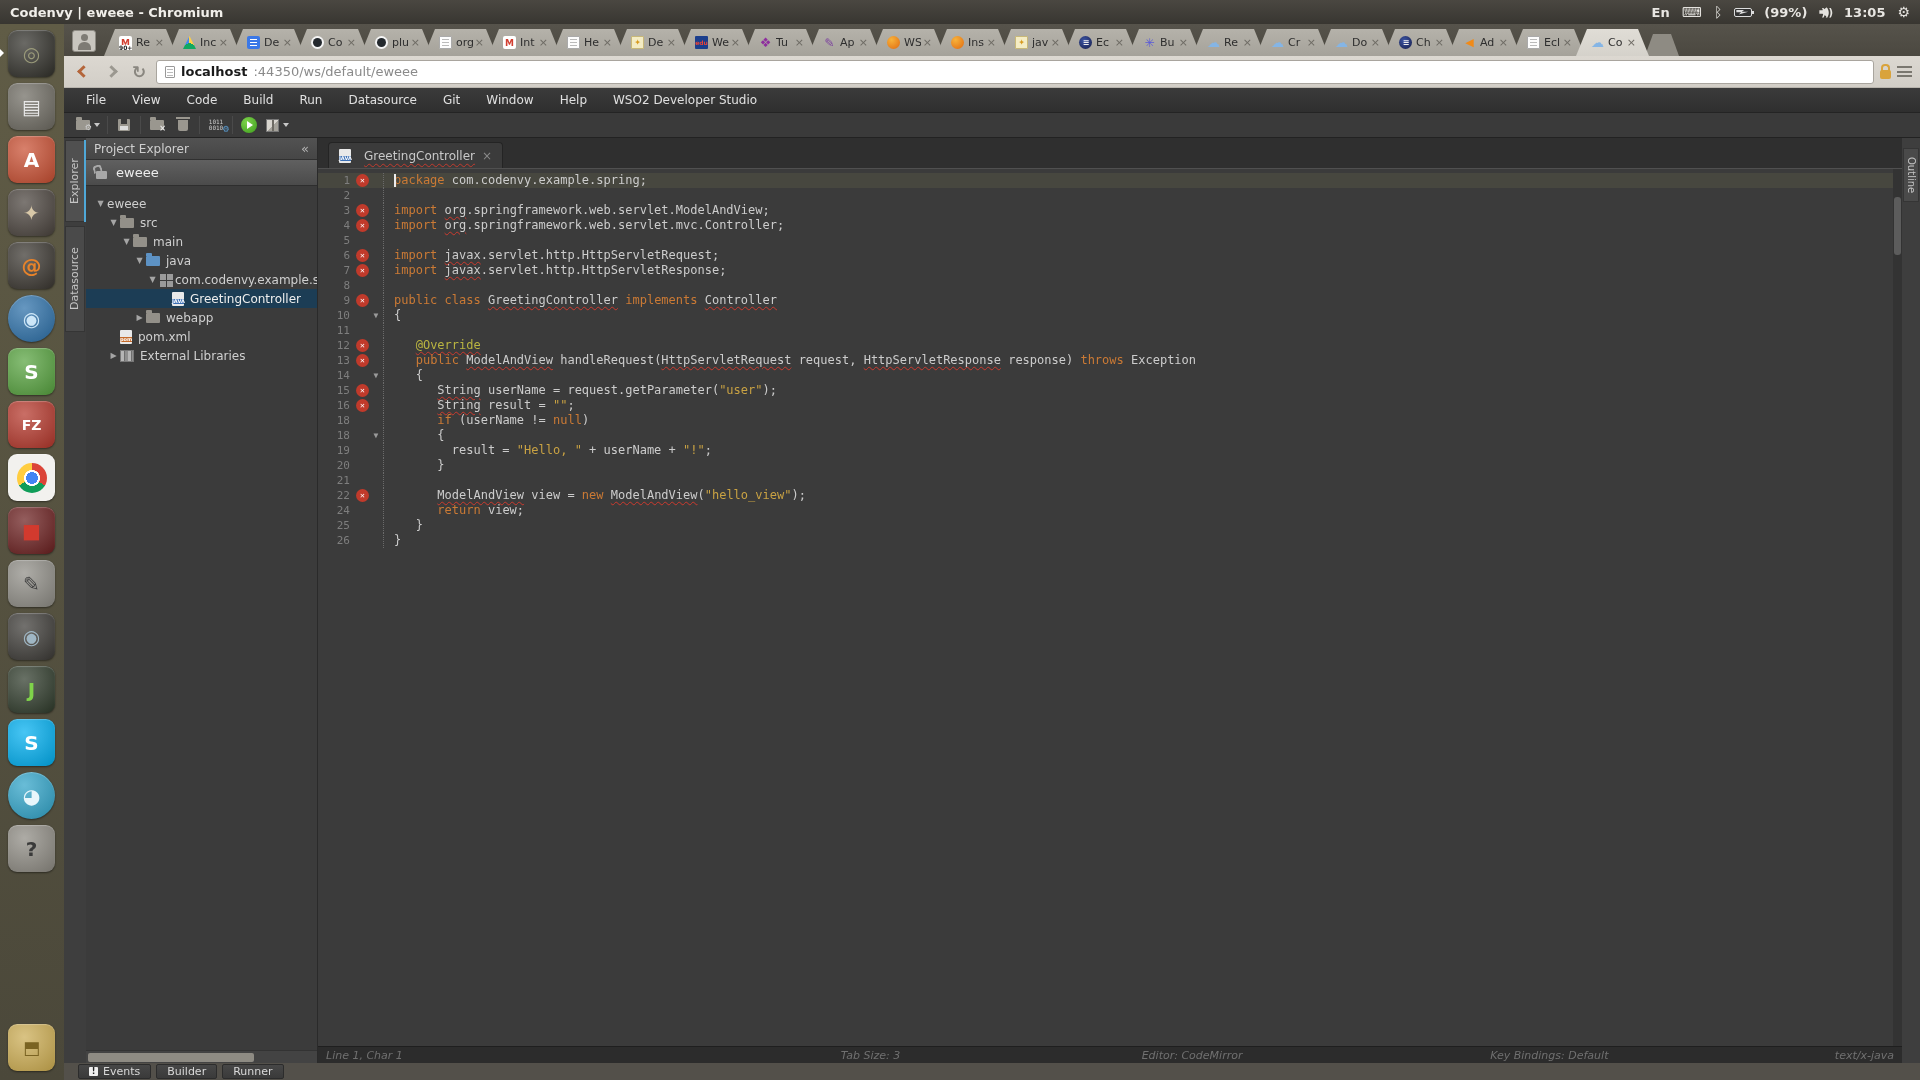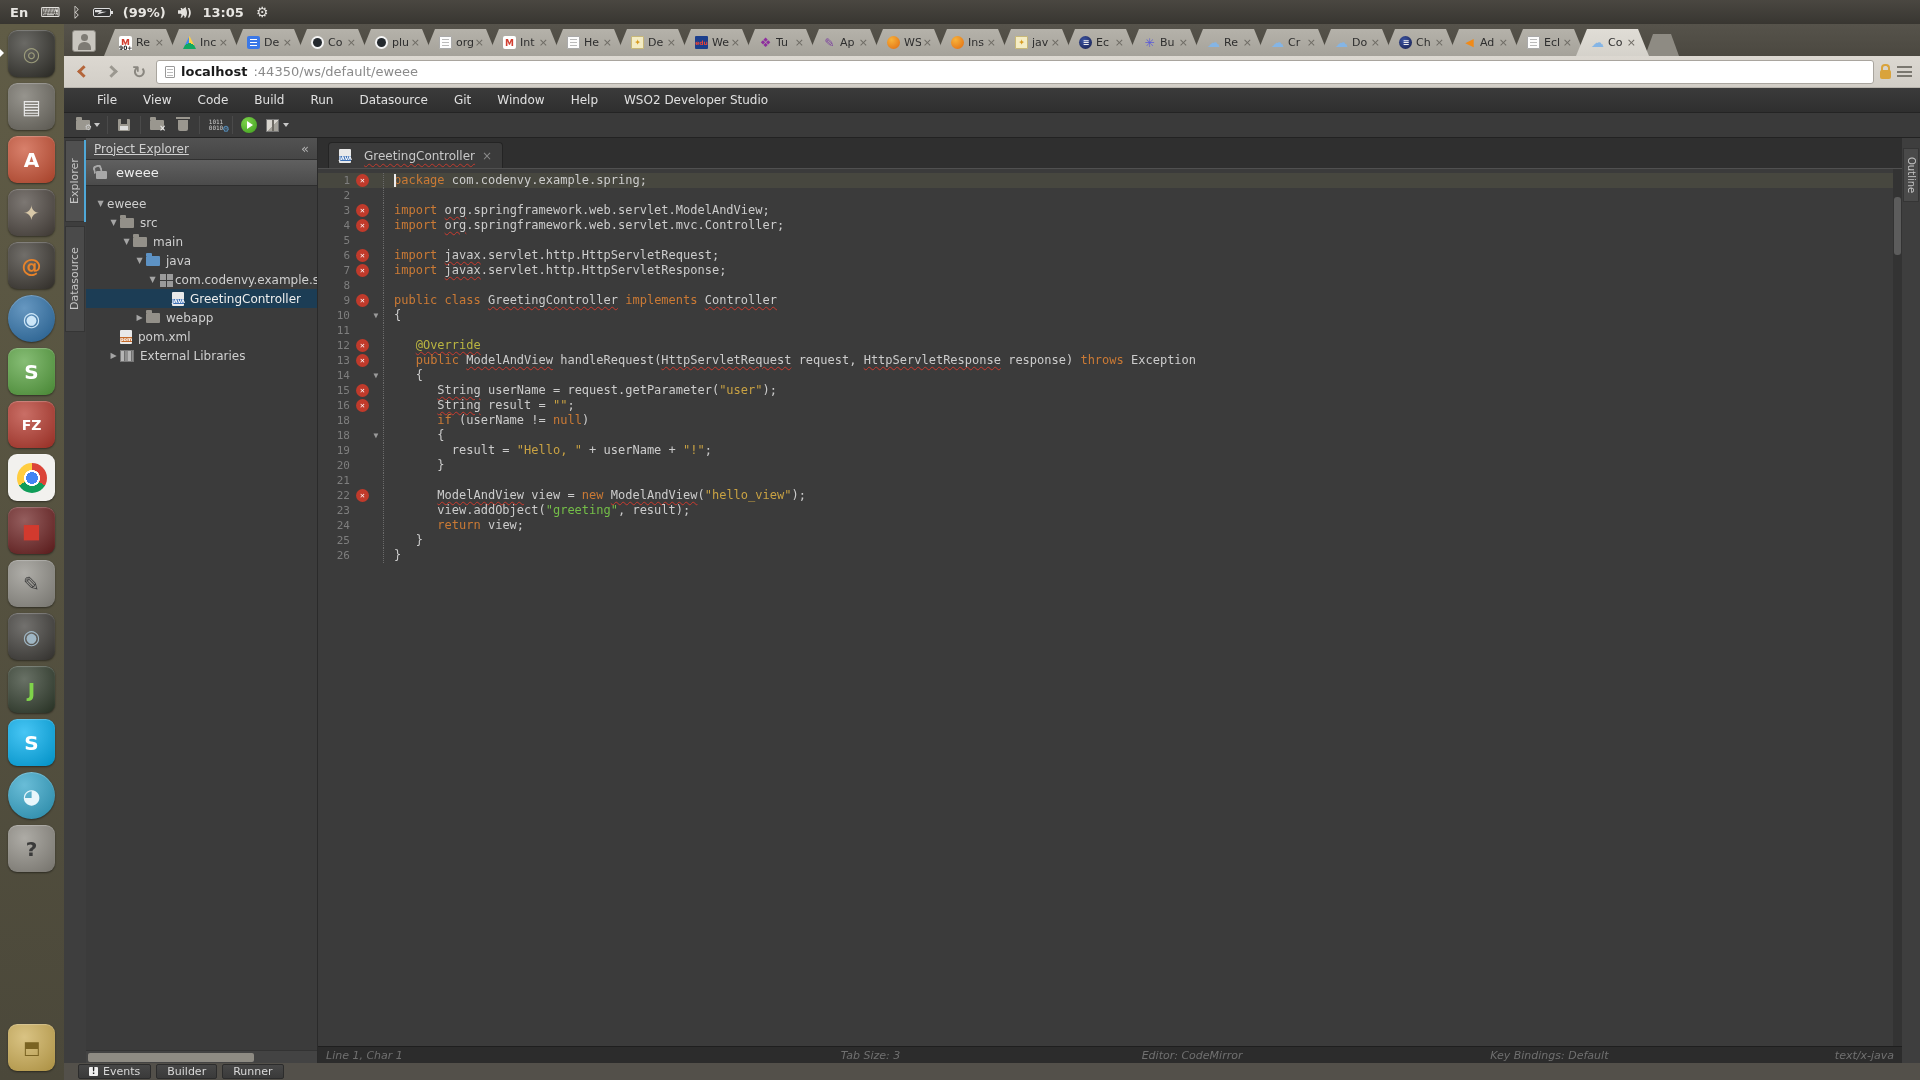--- a/index.html
+++ b/index.html
@@ -88,21 +88,21 @@
   .pageicon::before { content:''; position:absolute; left:1px; top:2px; right:1px; height:7px;
     background:repeating-linear-gradient(#BBB 0 1px, rgba(0,0,0,0) 1px 3px); }
   .url-host { color:#1A1A1A; font-weight:bold; }
   .url-rest { color:#8A8A8A; }
   .lockicon { width:11px; height:9px; background:#D9A33C; border-radius:2px; position:relative; margin-top:5px; }
   .lockicon::before { content:''; position:absolute; left:1px; top:-6px; width:5px; height:6px;
     border:2px solid #D9A33C; border-bottom:none; border-radius:4px 4px 0 0; }
   .hamburger { width:15px; height:11px; background:repeating-linear-gradient(#7A776F 0 2px, rgba(0,0,0,0) 2px 4.5px); }
 
   
-  .menubar { height:25px; background:linear-gradient(#3B3B3B,#2F2F2F); display:flex; align-items:center; padding-left:20px; border-bottom:1px solid #242424; }
+  .menubar { height:25px; background:linear-gradient(#3B3B3B,#2F2F2F); display:flex; align-items:center; padding-left:9px; border-bottom:1px solid #242424; }
   .menu-item { color:#E0E0E0; font-size:12px; padding:0 13px; line-height:25px; }
 
   
   .toolbar { height:25px; background:#3A3A3A; display:flex; align-items:center; padding-left:8px; border-bottom:1px solid #222; }
   .tb-btn { height:21px; min-width:26px; display:flex; align-items:center; justify-content:center; gap:2px; padding:0 4px; }
   .tb-sep { width:1px; height:18px; background:#2A2A2A; border-right:1px solid #4A4A4A; margin:0 3px; }
   .caret { width:0; height:0; border-top:4px solid #C8C8C8; border-left:3px solid transparent; border-right:3px solid transparent; margin-left:2px; }
   .mi-folder { width:14px; height:10px; background:#9A978F; border-radius:1px; position:relative; }
   .mi-folder::before { content:''; position:absolute; left:0; top:-3px; width:6px; height:3px; background:#9A978F; border-radius:1px 1px 0 0; }
   .mi-folder.fx::after { content:'×'; position:absolute; right:-2px; bottom:-3px; color:#E8E8E8; font-size:8px; font-weight:bold; }
@@ -128,21 +128,21 @@
   .vtab.active { background:#505050; }
   .accentline { position:absolute; right:0; width:2px; background:#4FA8D8; z-index:2; }
   .rightstrip { width:18px; background:#3E3E3E; position:relative; flex:none; }
   .vtab-r { position:absolute; top:10px; left:1px; width:16px; background:#4A4A4A; border:1px solid #353535;
     color:#C5C5C5; font-size:10px; writing-mode:vertical-rl; padding:8px 1px; text-align:center; }
 
   
   .explorer { width:232px; flex:none; background:#3B3B3B; border-right:1px solid #2A2A2A; display:flex; flex-direction:column; }
   .panel-header { height:22px; background:linear-gradient(#525252,#464646); display:flex; align-items:center;
     padding:0 8px; color:#CFCFCF; font-size:12px; border-bottom:1px solid #303030; }
-  .panel-header .hdr-title { flex:1;text-decoration:underline; }
+  .panel-header .hdr-title { flex:1; }
   .collapse { color:#B5B5B5; font-size:13px; }
   .project-bar { height:26px; background:linear-gradient(#606060,#4B4B4B); display:flex; align-items:center;
     gap:9px; padding:0 10px; color:#EDEDED; font-size:13px; border-bottom:1px solid #2E2E2E; }
   .padlock { width:11px; height:8px; background:#A8A8A8; border-radius:1px; position:relative; margin-top:5px; }
   .padlock::before { content:''; position:absolute; left:-3px; top:-6px; width:5px; height:6px;
     border:2px solid #A8A8A8; border-bottom:none; border-radius:4px 4px 0 0; transform:rotate(-14deg); }
   .tree { flex:1; padding-top:8px; overflow:hidden; }
   .trow { height:19px; display:flex; align-items:center; color:#CFCFCF; font-size:12px; white-space:nowrap; }
   .trow.selected { background:#1C3D55; color:#EDEDED; }
   .tarrow { width:13px; flex:none; font-size:8px; color:#A5A5A5; text-align:center; }
@@ -194,20 +194,21 @@
   .bottombar { height:17px; background:#53504A; display:flex; align-items:center; padding-left:14px; gap:5px; flex:none; }
   .btab2 { height:15px; background:linear-gradient(#474747,#3A3A3A); border:1px solid #2C2C2C; border-radius:2px;
     color:#D8D8D8; font-size:11px; display:flex; align-items:center; padding:0 10px; gap:5px; }
   .ev-icon { width:9px; height:9px; background:#F0F0F0; border-radius:1px; color:#222; font-size:8px; font-weight:bold;
     line-height:9px; text-align:center; }
 </style>
 </head>
 <body>
 
 <div class="titlebar">
+  <span class="win-title">Codenvy | eweee - Chromium</span>
   <div class="tray">
     <span>En</span>
     <span class="ticon">⌨</span>
     <span class="ticon">ᛒ</span>
     <span class="battery"></span>
     <span>(99%)</span>
     <span style="display:flex;align-items:center">
         <span class="speaker"></span>
         <span class="waves">)))</span>
       </span>
@@ -666,26 +667,20 @@
               <span class="ln-fold"></span>
               <span class="ln-text"></span>
             </div>
             <div class="code-line">
               <span class="ln-num">22</span>
               <span class="ln-err on">✕</span>
               <span class="ln-fold"></span>
               <span class="ln-text"><span class="tk-pl">      </span><span class="tk-pl sq">ModelAndView</span><span class="tk-pl"> view = </span><span class="tk-kw">new</span><span class="tk-pl"> </span><span class="tk-pl sq">ModelAndView</span><span class="tk-pl">(</span><span class="tk-str">"hello_view"</span><span class="tk-pl">);</span></span>
             </div>
             <div class="code-line">
-              <span class="ln-num">23</span>
-              <span class="ln-err"></span>
-              <span class="ln-fold"></span>
-              <span class="ln-text"><span class="tk-pl">      view.addObject(</span><span class="tk-strg">"greeting"</span><span class="tk-pl">, result);</span></span>
-            </div>
-            <div class="code-line">
               <span class="ln-num">24</span>
               <span class="ln-err"></span>
               <span class="ln-fold"></span>
               <span class="ln-text"><span class="tk-pl">      </span><span class="tk-kw">return</span><span class="tk-pl"> view;</span></span>
             </div>
             <div class="code-line">
               <span class="ln-num">25</span>
               <span class="ln-err"></span>
               <span class="ln-fold"></span>
               <span class="ln-text"><span class="tk-pl">   }</span></span>

